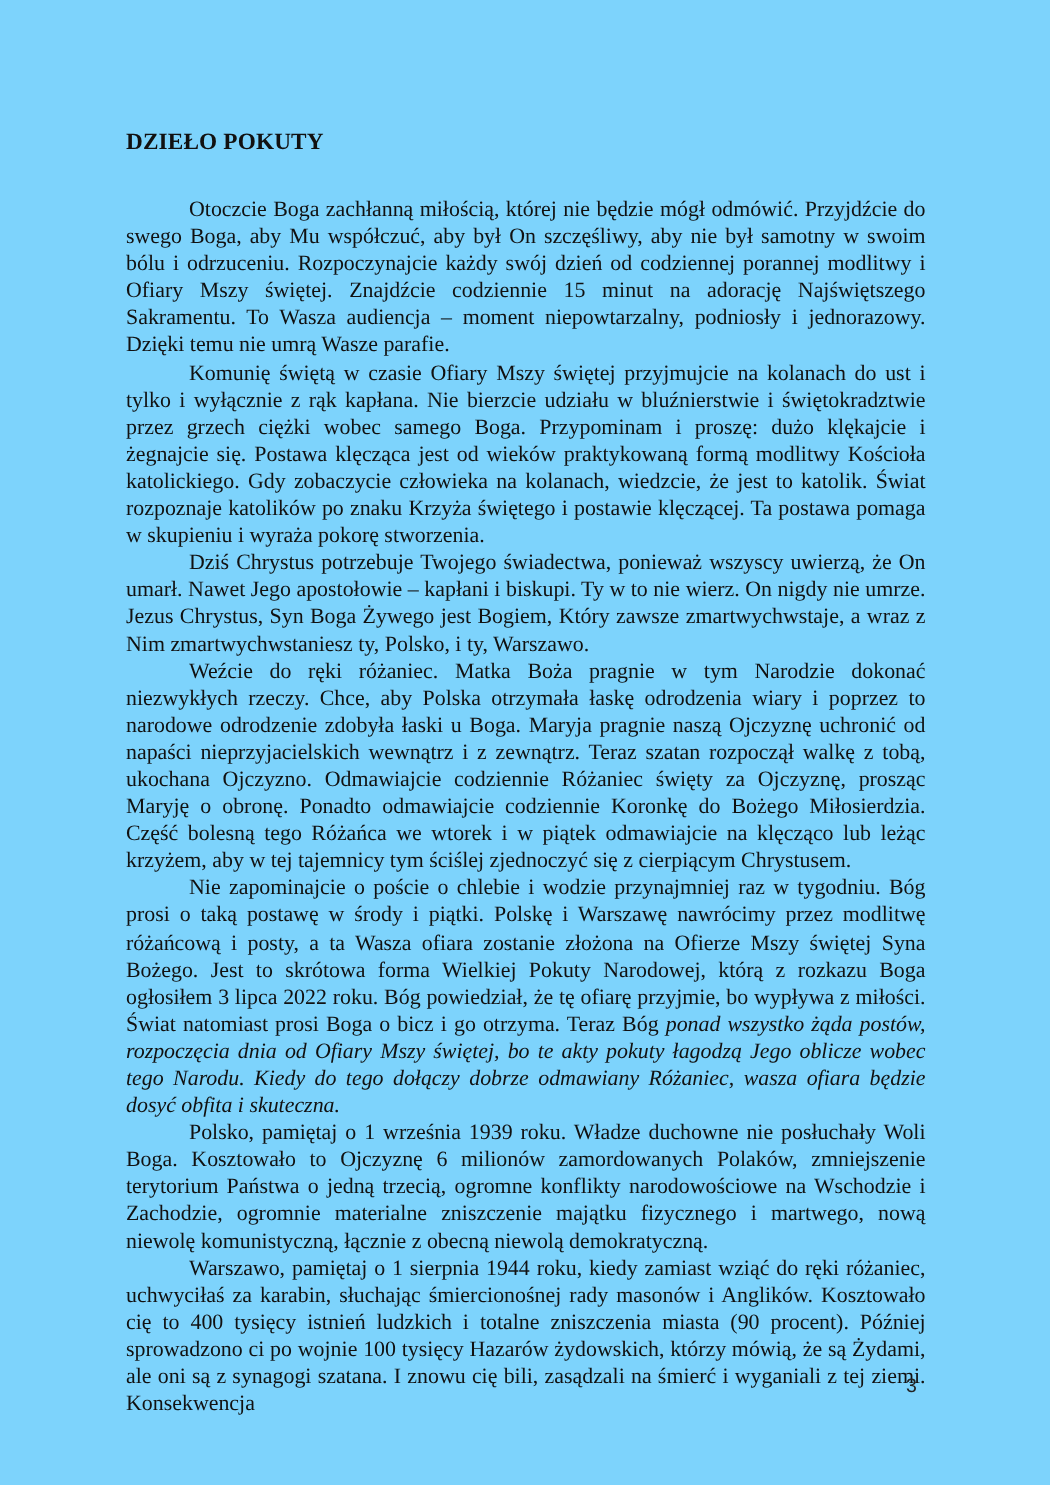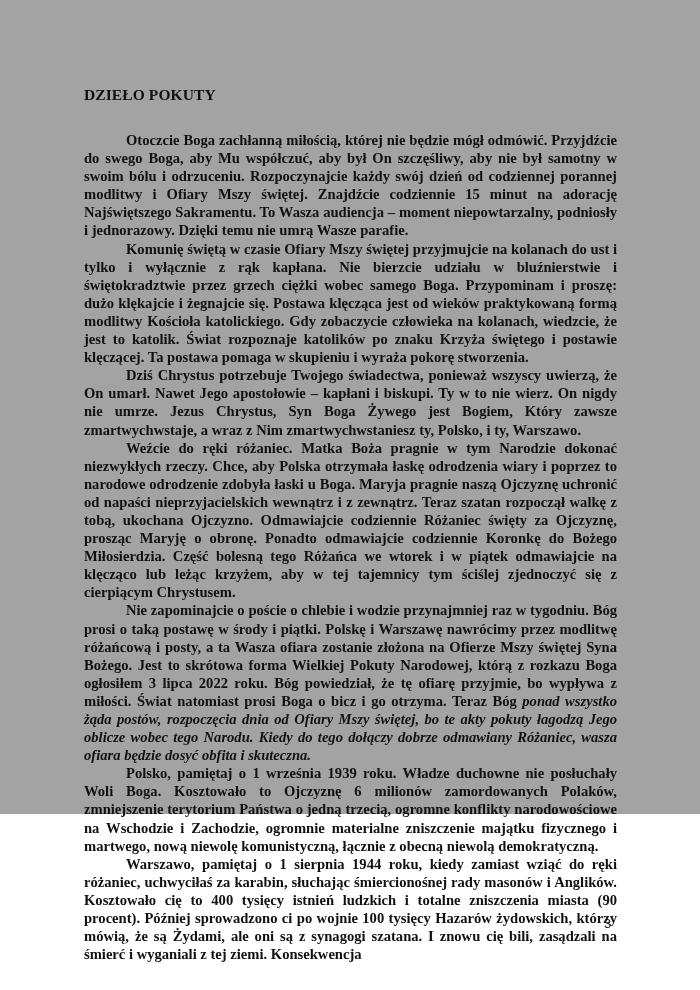--- a/index.html
+++ b/index.html
@@ -1,27 +1,27 @@
 <!DOCTYPE html>
 <html><head>
 <meta charset="utf-8">
 <style>
   html, body { margin: 0; padding: 0; background: #ffffff; }
   body { width: 700px; height: 990px; position: relative; overflow: hidden; }
   .page {
-    position: absolute; left: 0; top: 0; width: 700px; height: 814px; background: #a3a3a3;
+    position: absolute; left: 0; top: 0; width: 700px; height: 990px; background: #7dd3fc;
     font-family: "Liberation Serif", "DejaVu Serif", serif; color: #111;
   }
   .title {
     position: absolute; left: 84px; top: 86px;
     font-weight: bold; font-size: 15.5px; letter-spacing: 0.1px;
   }
   .body {
     position: absolute; left: 84px; top: 131px; width: 533px;
-    font-size: 14.6px; line-height: 18.1px; text-align: justify; font-weight: bold;
+    font-size: 14.6px; line-height: 18.1px; text-align: justify;
   }
   .body p { margin: 0; text-indent: 42px; }
   .body em { font-style: italic; }
   .page-num {
     position: absolute; left: 604px; top: 916px;
     font-family: "Liberation Sans", "DejaVu Sans", sans-serif; font-size: 13px; color: #222;
   }
 </style>
 </head>
 <body>

